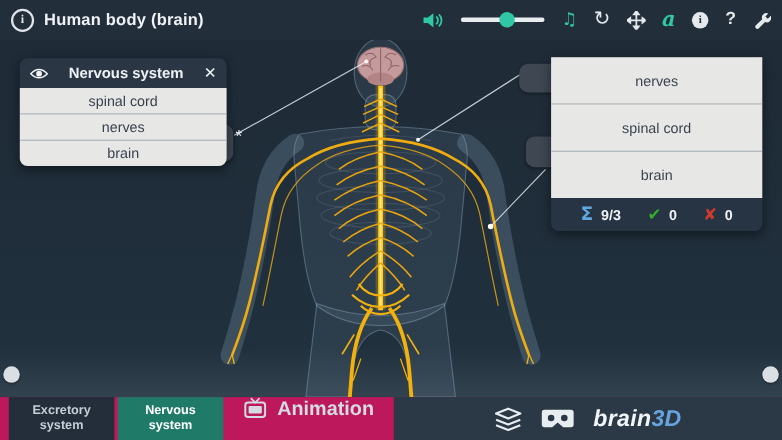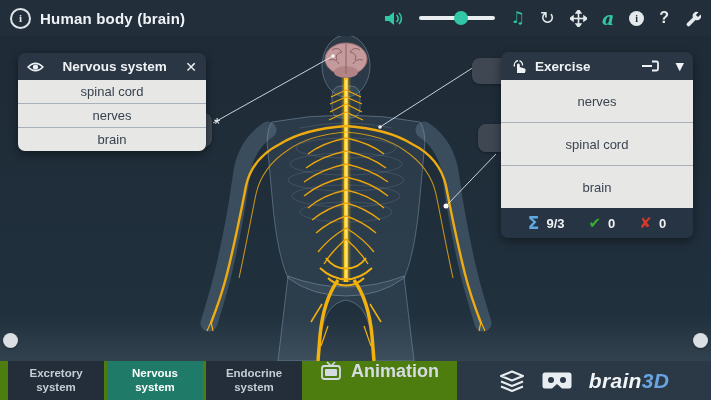--- a/index.html
+++ b/index.html
@@ -59,21 +59,21 @@
            align-items:center;justify-content:center;gap:7px;color:#f0f3f6;
            font-size:13px;font-weight:bold;}
   .sigma{color:#5fa8e0;font-size:17px;font-weight:bold;}
   .chk{color:#35b02a;font-size:15px;font-weight:bold;}
   .crx{color:#cf3a2c;font-size:15px;font-weight:bold;}
   .sp{width:10px;}
   .head-spacer{flex:1;}
   .dd-tri{color:#eef2f5;font-size:11px;cursor:pointer;}
 
   
-  .bottombar{position:absolute;left:0;top:361px;width:711px;height:39px;background:#4d7c0f;
+  .bottombar{position:absolute;left:0;top:361px;width:711px;height:39px;background:#be185d;
              display:flex;align-items:stretch;z-index:5;}
   .tabs{display:flex;gap:3px;padding-left:8px;}
   .tab{width:96px;display:flex;align-items:center;justify-content:center;text-align:center;
        font-size:11.5px;font-weight:bold;line-height:1.2;color:#c4ced6;background:#232e3a;
        cursor:pointer;padding:0 4px;box-sizing:border-box;}
   .tab.active{background:#1f7a68;color:#ffffff;}
   .anim-btn{display:flex;gap:9px;padding:0 18px;color:#d4dbe1;
             font-size:18px;font-weight:bold;cursor:pointer;}
   .right-group{flex:1;background:#2b3845;display:flex;align-items:center;
                justify-content:center;gap:17px;}
@@ -243,34 +243,20 @@
         <span class="close-x glyph">✕</span>
       </div>
       <div class="panel-body">
         <div class="lrow">spinal cord</div>
         <div class="lrow">nerves</div>
         <div class="lrow">brain</div>
       </div>
     </div>
 
     <div class="panel ex-panel">
-      <div class="panel-head">
-        <svg width="18" height="16" viewBox="0 0 18 16">
-          <path d="M7 15 L7 7 Q7 5.4 8.4 5.4 Q9.8 5.4 9.8 7 L9.8 9 L14.6 10.6 Q16 11.2 15.6 12.8 L14.8 15 Z" fill="#eef2f5"></path>
-          <path d="M4.5 8.5 A5 5 0 0 1 8 2.5" fill="none" stroke="#eef2f5" stroke-width="1.3"></path>
-          <path d="M12.5 7.5 A5 5 0 0 0 9.5 2.6" fill="none" stroke="#eef2f5" stroke-width="1.3"></path>
-        </svg>
-        <span>Exercise</span>
-        <span class="head-spacer"></span>
-        <svg width="19" height="14" viewBox="0 0 19 14">
-          <line x1="1" y1="7" x2="11" y2="7" stroke="#eef2f5" stroke-width="2"></line>
-          <path d="M11 2.5 h4.5 a1.5 1.5 0 0 1 1.5 1.5 v6 a1.5 1.5 0 0 1 -1.5 1.5 h-4.5" fill="none" stroke="#eef2f5" stroke-width="1.8"></path>
-        </svg>
-        <span class="dd-tri glyph" style="margin-left:9px">▼</span>
-      </div>
       <div class="panel-body">
         <div class="erow">nerves</div>
         <div class="erow">spinal cord</div>
         <div class="erow">brain</div>
       </div>
       <div class="ex-foot">
         <span class="sigma glyph">Σ</span>
         <span>9/3</span>
         <span class="sp"></span>
         <span class="chk glyph">✔</span>
@@ -279,21 +265,20 @@
         <span class="crx glyph">✘</span>
         <span>0</span>
       </div>
     </div>
   </div>
 
   <div class="bottombar">
     <div class="tabs">
       <div class="tab">Excretory system</div>
       <div class="tab active">Nervous system</div>
-      <div class="tab">Endocrine system</div>
     </div>
     <div class="anim-btn">
       <svg width="22" height="19" viewBox="0 0 22 19">
         <path d="M7 1 L11 5 L15 1" fill="none" stroke="#d4dbe1" stroke-width="1.6"></path>
         <rect x="2" y="5" width="18" height="13" rx="2.5" fill="none" stroke="#d4dbe1" stroke-width="1.8"></rect>
         <rect x="5" y="8" width="12" height="7" rx="1" fill="#d4dbe1"></rect>
       </svg>
       <span>Animation</span>
     </div>
     <div class="right-group">

